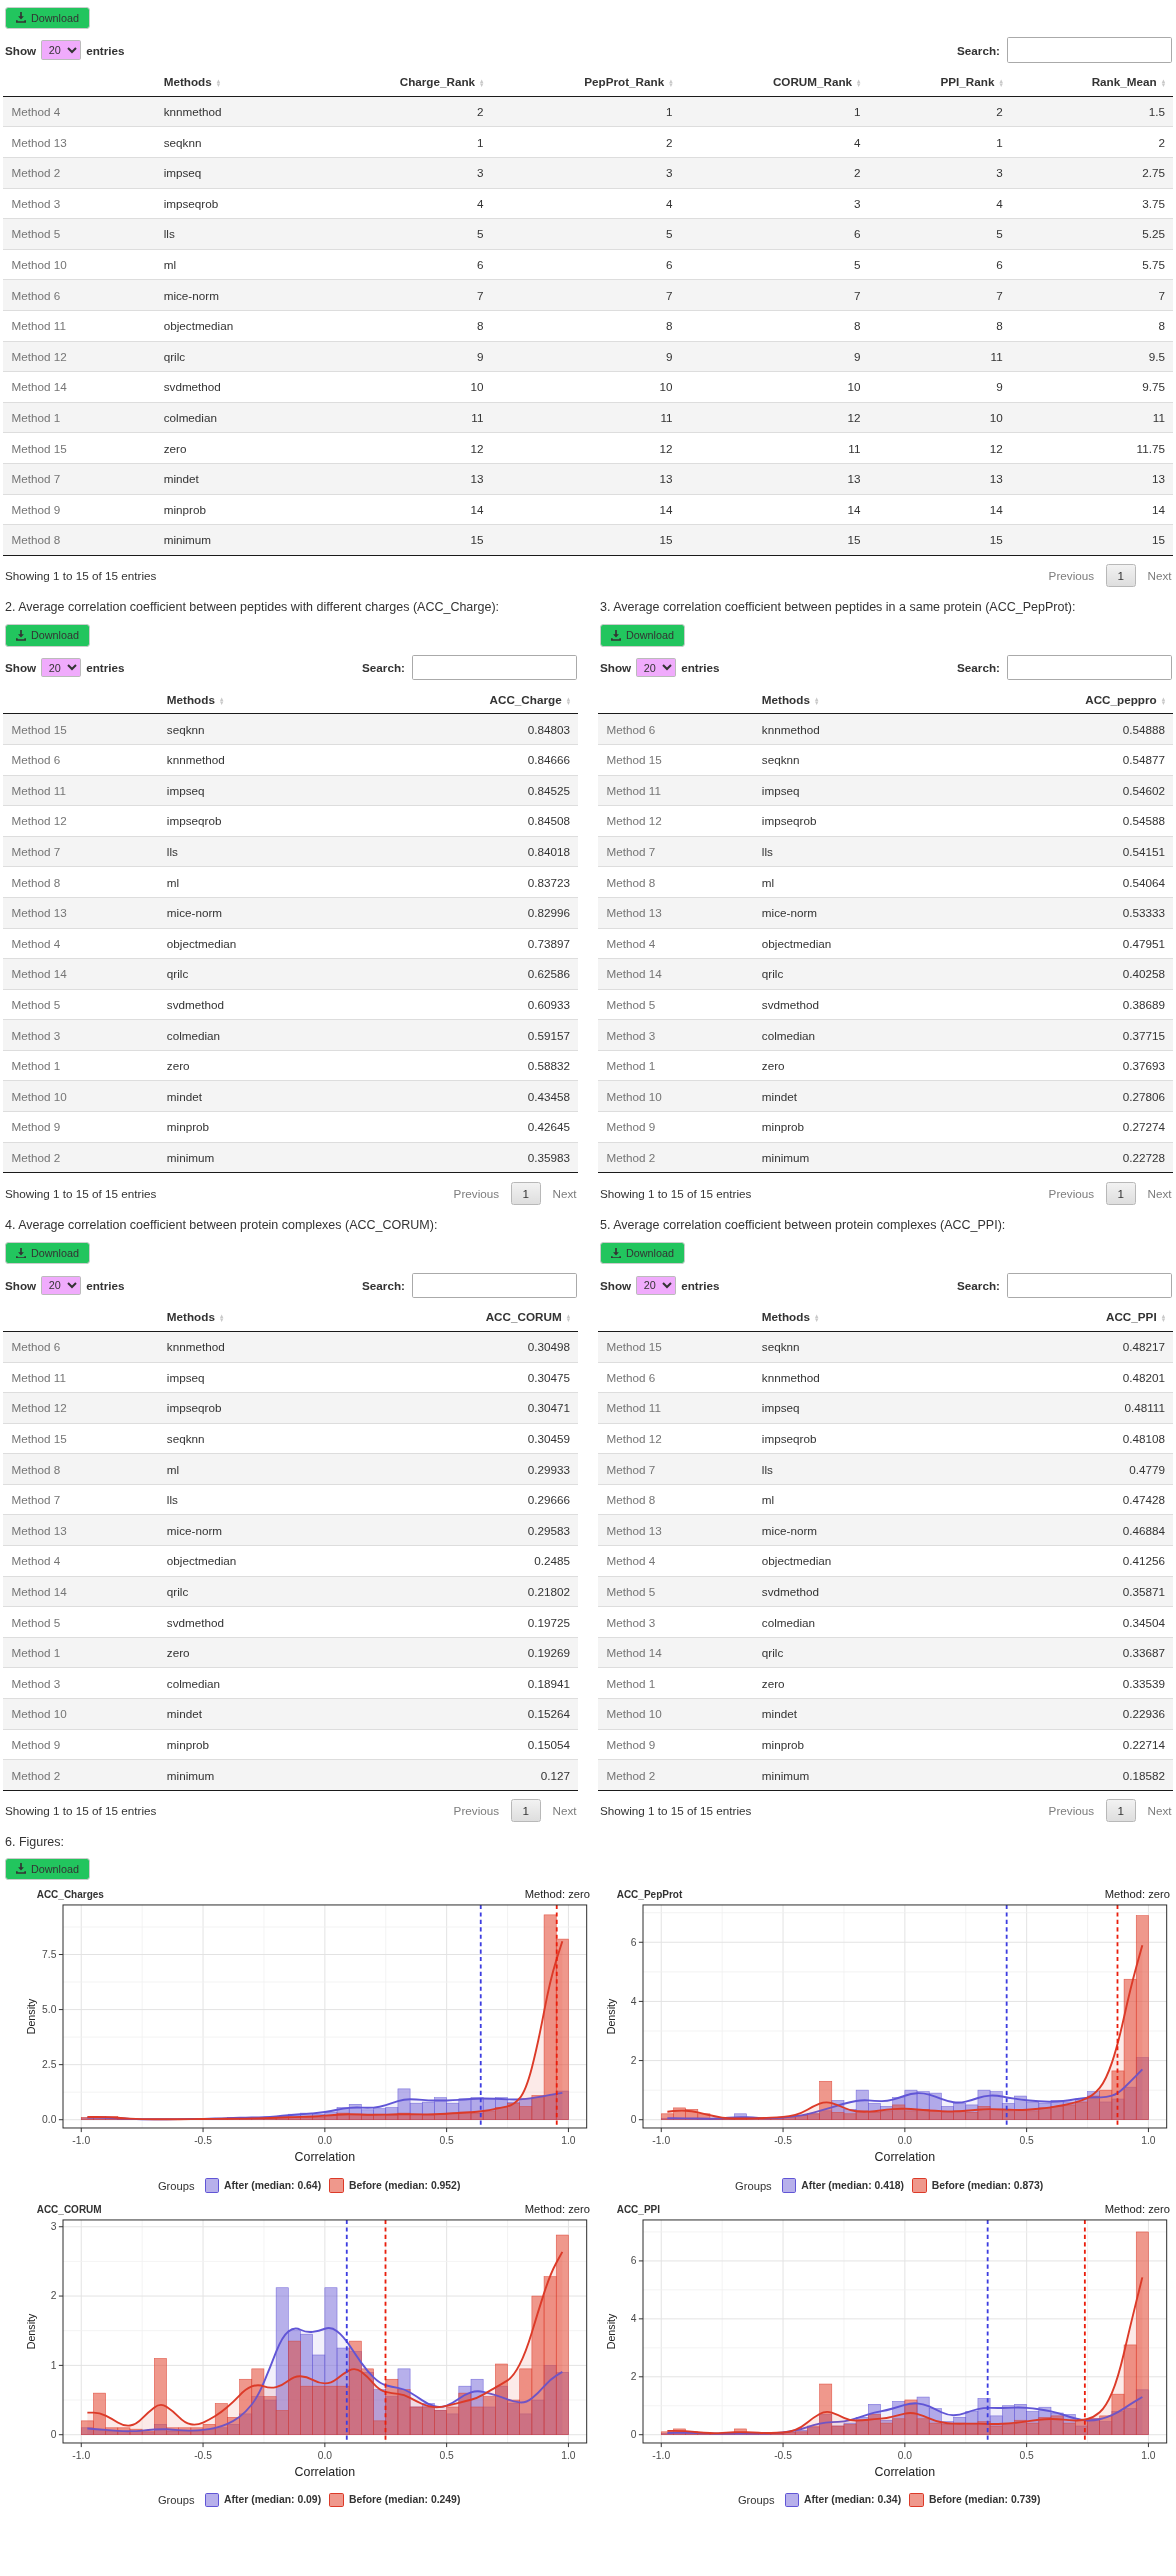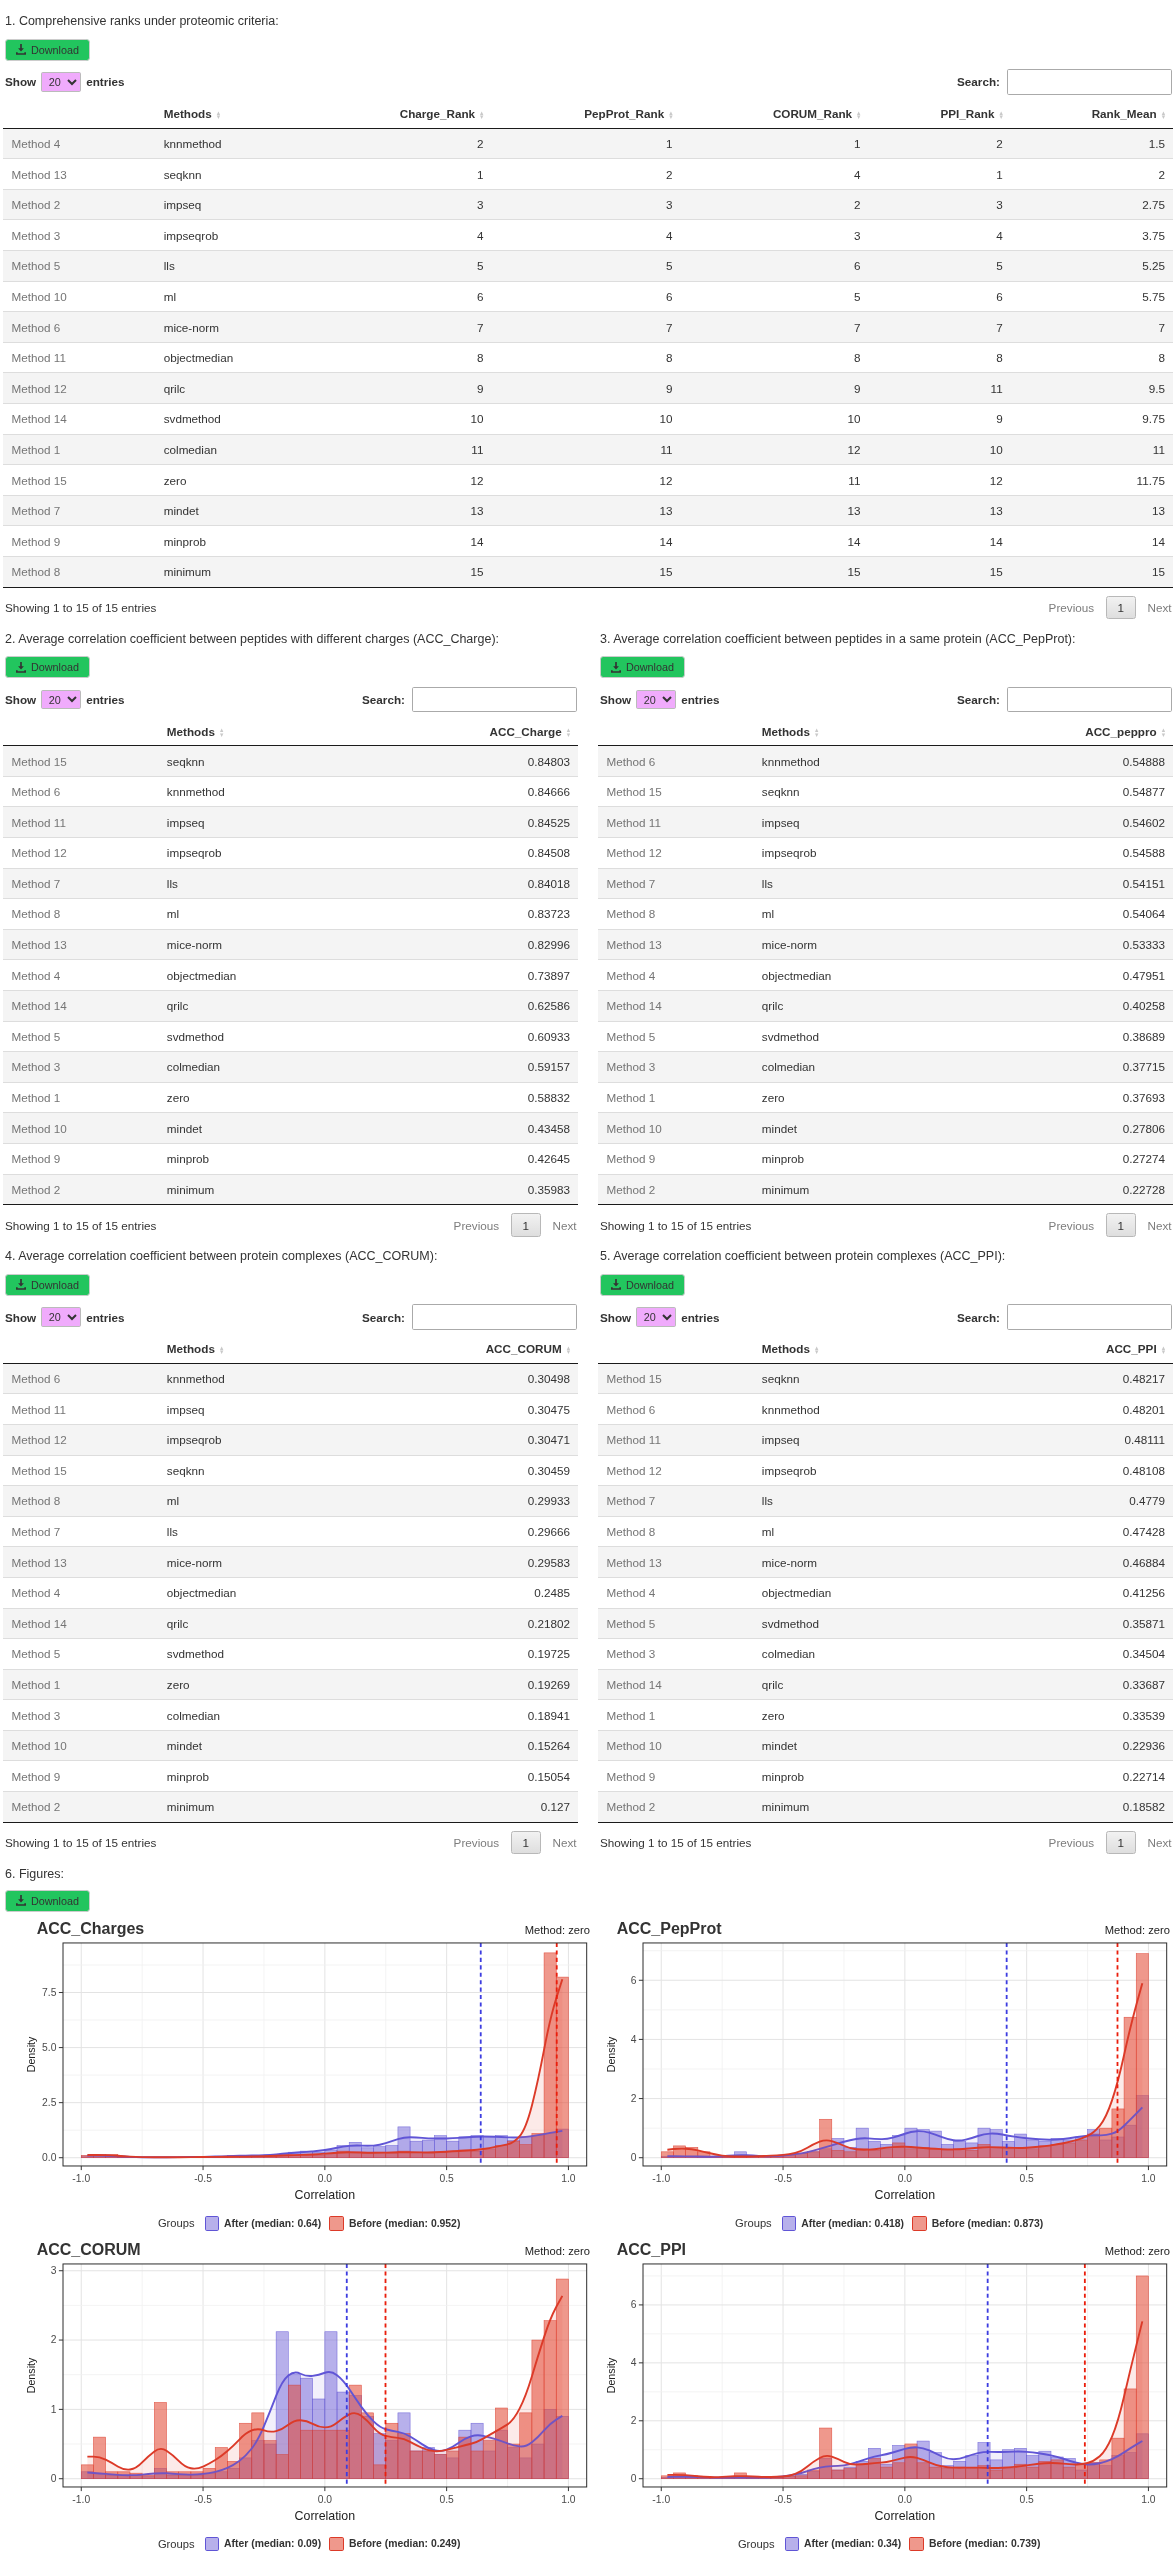--- a/index.html
+++ b/index.html
@@ -30,37 +30,36 @@
   .tfoot{display:flex;justify-content:space-between;align-items:center;margin:8.3px 1.7px 3.3px 1.7px;}
   .info{font-size:11.7px;color:#333;}
   .paging{display:flex;align-items:center;gap:11.7px;}
   .page-prev,.page-next{color:#7d7d7d;font-size:11.7px;cursor:pointer;}
   .page-num{border:0.8px solid #b8b8b8;border-radius:2.5px;background:linear-gradient(#f2f2f2,#dedede);
     padding:4.2px 10.8px;font-size:11.7px;color:#333;cursor:pointer;}
   .two-col{display:grid;grid-template-columns:1fr 1fr;column-gap:20px;align-items:start;}
   .fig-grid{display:grid;grid-template-columns:1fr 1fr;column-gap:11.7px;row-gap:8.3px;padding-left:21.7px;}
   .figure{width:100%;}
   .fig-titlebar{display:flex;justify-content:space-between;align-items:baseline;padding:1.7px 3.3px 0 11.7px;}
-  .fig-title{font-weight:bold;font-size:16px;}
+  .fig-title{font-weight:bold;font-size:10px;}
   .fig-method{font-size:11.2px;color:#222;}
   .fig-legend{display:flex;justify-content:center;align-items:center;gap:8.3px;font-size:10.4px;margin-top:1.7px;}
   .legend-groups{font-size:11.2px;margin-right:1.7px;}
   .legend-key{width:12.5px;height:12.5px;border-radius:1.7px;display:inline-block;}
   .key-after{background:rgba(123,111,219,0.55);border:1.2px solid #6055d6;}
   .key-before{background:rgba(228,83,63,0.6);border:1.2px solid #dc3a28;}
   .legend-item{display:flex;align-items:center;gap:5px;font-weight:bold;}
   svg text{font-family:"Liberation Sans","DejaVu Sans",sans-serif;}
 </style>
 </head>
 <body>
 
 <div class="page">
 
   <div class="table-section">
-    <div class="sec-heading">1. Comprehensive ranks under proteomic criteria:</div>
     <button class="btn-download">
       <span>
           <svg width="10" height="10.8" viewBox="0 0 12 13">
             <path d="M5 0h2v5h2.5L6 9 2.5 5H5z" fill="#333"></path>
             <path d="M0 10h2v1h8v-1h2v3H0z" fill="#333"></path>
           </svg>
         </span>
       <span>Download</span>
     </button>
     <div class="controls">

